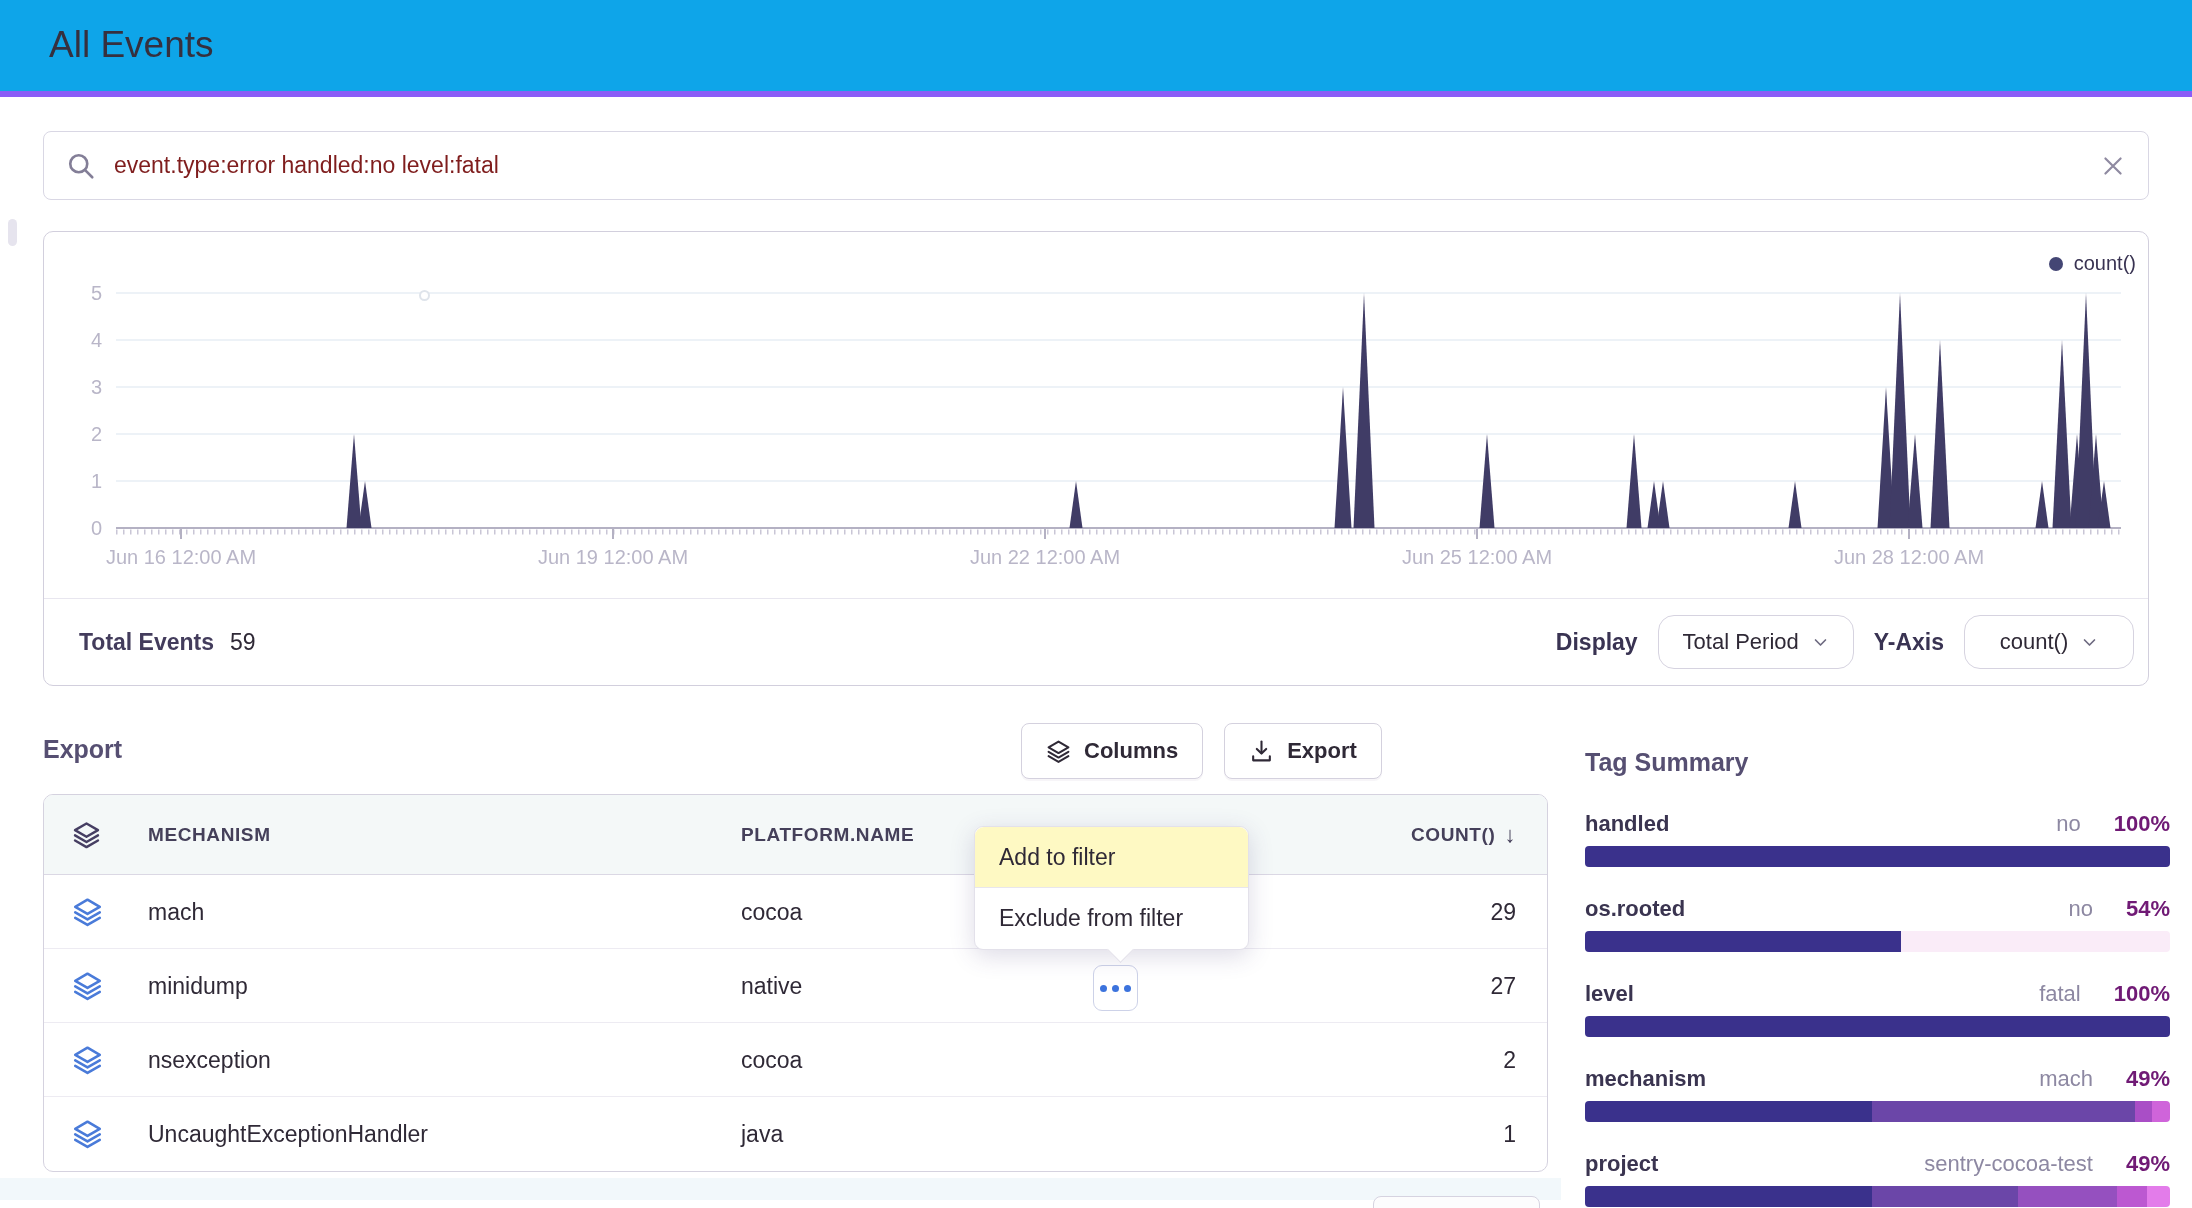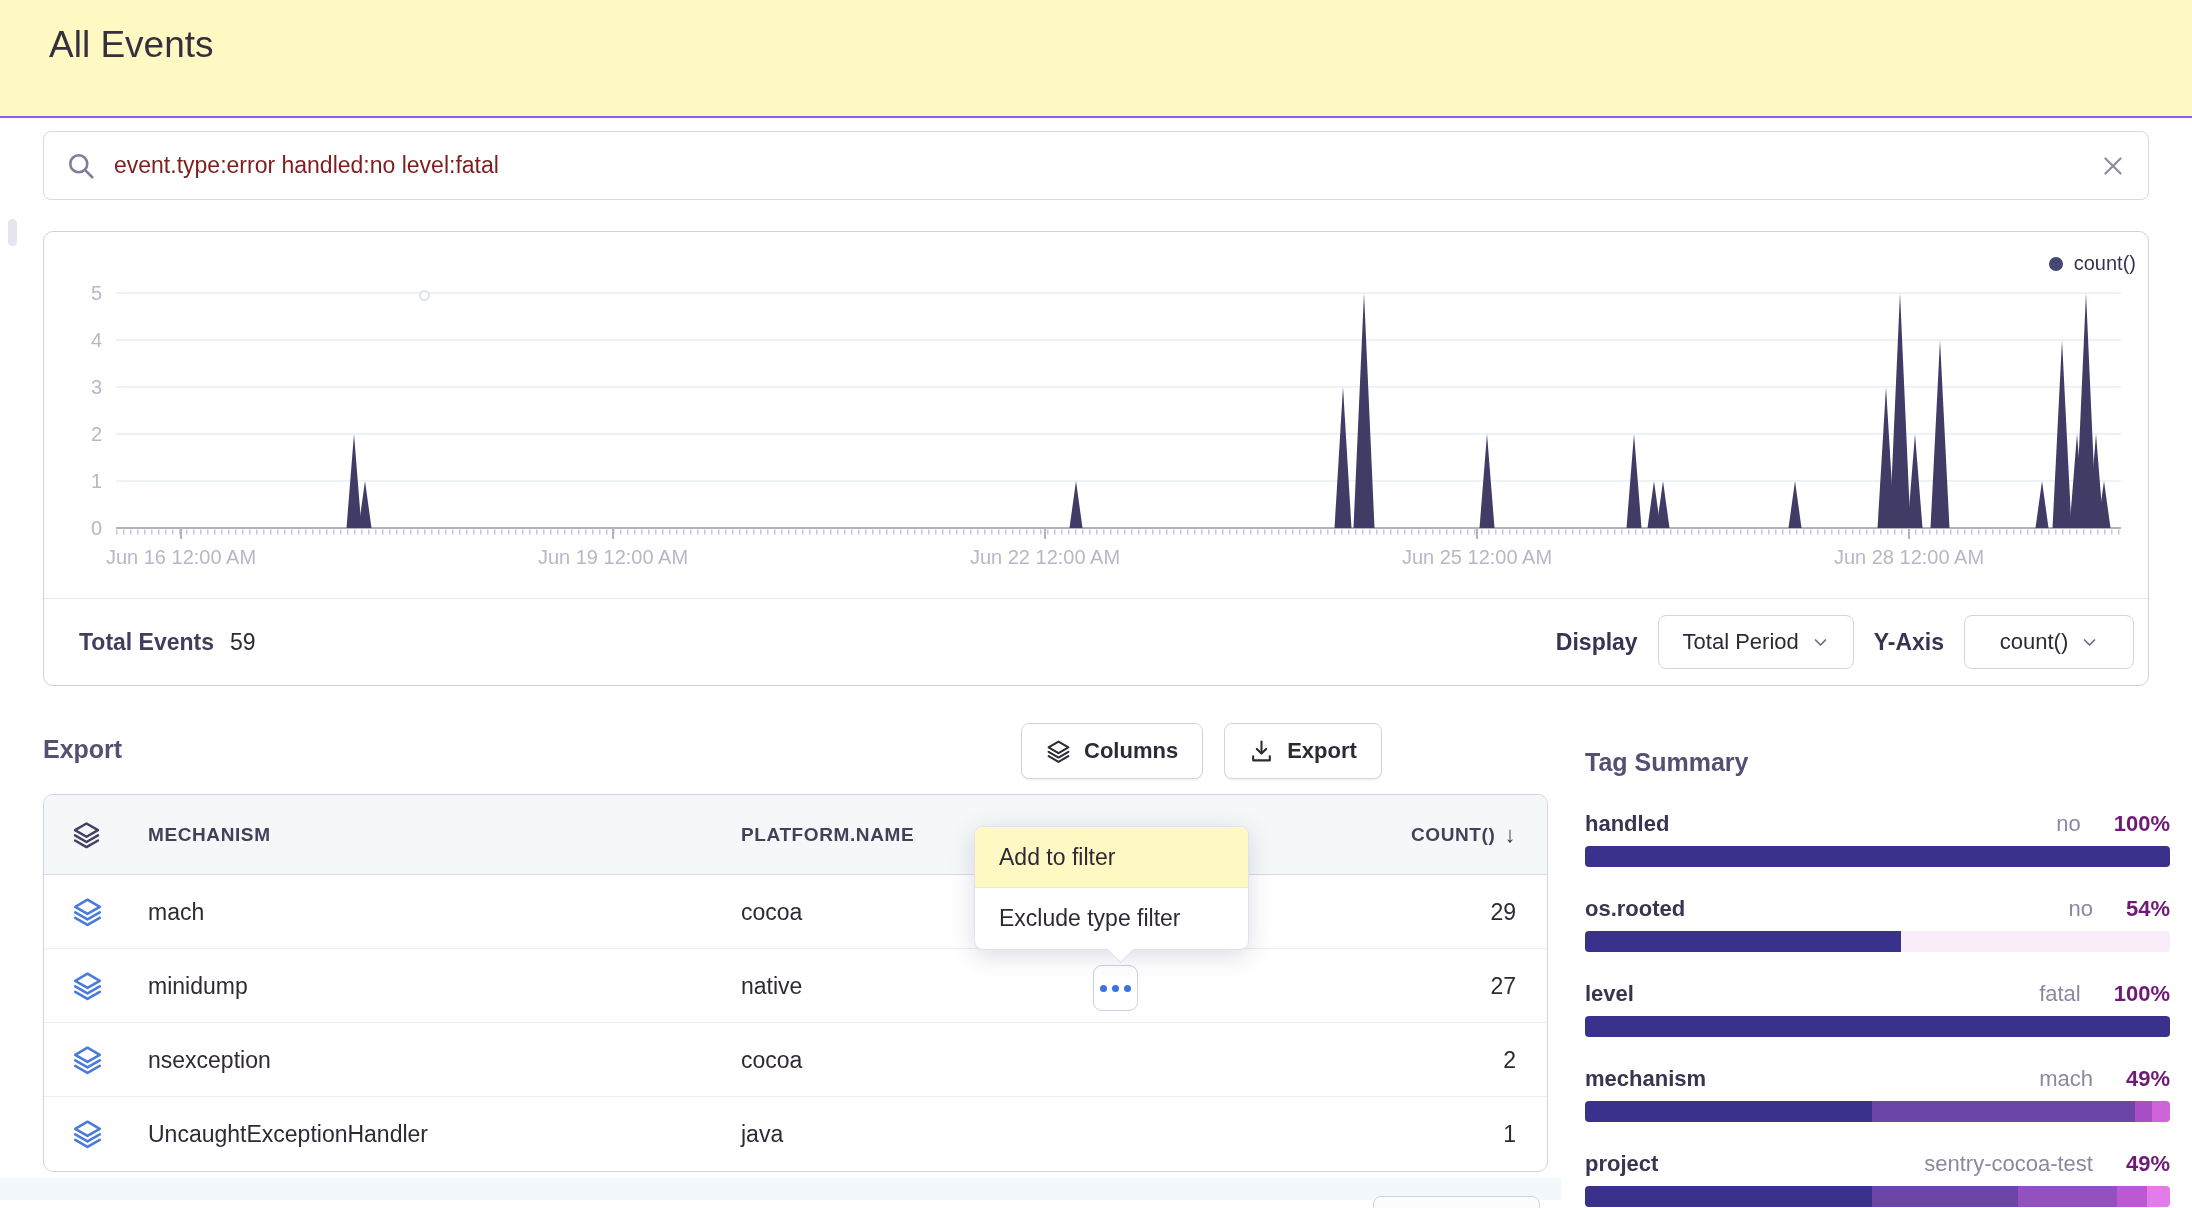--- a/index.html
+++ b/index.html
@@ -2,22 +2,22 @@
 <html><head>
 <meta charset="utf-8">
 <style>
   * { box-sizing: border-box; margin: 0; padding: 0; }
   html, body { background:#ffffff; }
   .page {
     position: relative; width: 2192px; height: 1208px; overflow: hidden;
     background: #ffffff; font-family: "Liberation Sans", sans-serif; color: #2f2936;
   }
   
-  .topbar { position:absolute; left:0; top:0; width:2192px; height:118px;
-            background:#fef9c3; border-bottom:2px solid #8b5cf6; }
+  .topbar { position:absolute; left:0; top:0; width:2192px; height:97px;
+            background:#0ea5e9; border-bottom:6px solid #8b5cf6; }
   .page-title { position:absolute; left:49px; top:24px; font-size:37px; font-weight:400; color:#36303e; }
 
   
   .searchbar { position:absolute; left:43px; top:131px; width:2106px; height:69px;
                border:1px solid #d9d7e4; border-radius:8px; background:#fff;
                display:flex; align-items:center; padding:0 22px; gap:18px; }
   .searchbar .s-icon { width:30px; height:30px; color:#837e97; flex:0 0 auto; }
   .s-query { flex:1; font-size:23px; color:#7f1d1d; white-space:nowrap; overflow:hidden; }
   .s-clear { width:26px; height:26px; color:#8f8aa1; cursor:pointer; flex:0 0 auto; }
 
@@ -38,21 +38,21 @@
   .xlab { position:absolute; top:0; transform:translateX(-50%); font-size:20px; color:#b9b6c8; white-space:nowrap; }
   .deco-circle { position:absolute; left:375px; top:58px; width:11px; height:11px;
                  border:2px solid #dfe4eb; border-radius:50%; background:#fff; }
   .chart-footer { position:absolute; left:0; right:0; top:366px; bottom:0;
                   border-top:1px solid #e8e6ef; display:flex; align-items:center;
                   justify-content:space-between; padding:0 14px 0 35px; }
   .total-group { display:flex; align-items:center; gap:16px; font-size:23px; }
   .total-label { font-weight:700; color:#433c5c; }
   .controls { display:flex; align-items:center; gap:20px; font-size:23px; }
   .ctl-label { font-weight:700; color:#393352; }
-  .dd { height:54px; border:1px solid #d6d3e0; border-radius:8px; background:#fff;
+  .dd { height:54px; border:1px solid #d6d3e0; border-radius:16px; background:#fff;
         font-family:inherit; font-size:22px; color:#2f2936; display:flex; align-items:center;
         justify-content:center; gap:13px; padding:0 22px; cursor:pointer;text-align:right; }
   .dd .chev { width:17px; height:17px; color:#6e6a80; }
   .dd-display { width:196px; } .dd-yaxis { width:170px; }
 
   
   .results-title { position:absolute; left:43px; top:735px; font-size:25px; font-weight:700; color:#564f72; }
   .btns { position:absolute; left:1021px; top:723px; display:flex; gap:21px; }
   .btn { height:56px; border:1px solid #d4d1de; border-radius:8px; background:#fff;
          display:flex; align-items:center; justify-content:center; gap:13px; padding:0 24px;
@@ -297,21 +297,21 @@
   </section>
 
   <div class="ellipsis-btn">
     <span class="dot"></span>
     <span class="dot"></span>
     <span class="dot"></span>
   </div>
 
   <div class="ctx-menu">
     <div class="ctx-item first">Add to filter</div>
-    <div class="ctx-item">Exclude type filter</div>
+    <div class="ctx-item">Exclude from filter</div>
     <div class="ctx-arrow"></div>
   </div>
 
   <div class="bottom-band"></div>
   <div class="pager-cut"></div>
 
   <aside class="tags">
     <h2 class="tags-title">Tag Summary</h2>
     <div>
         <div class="tag-entry" style="top: 63px;">

